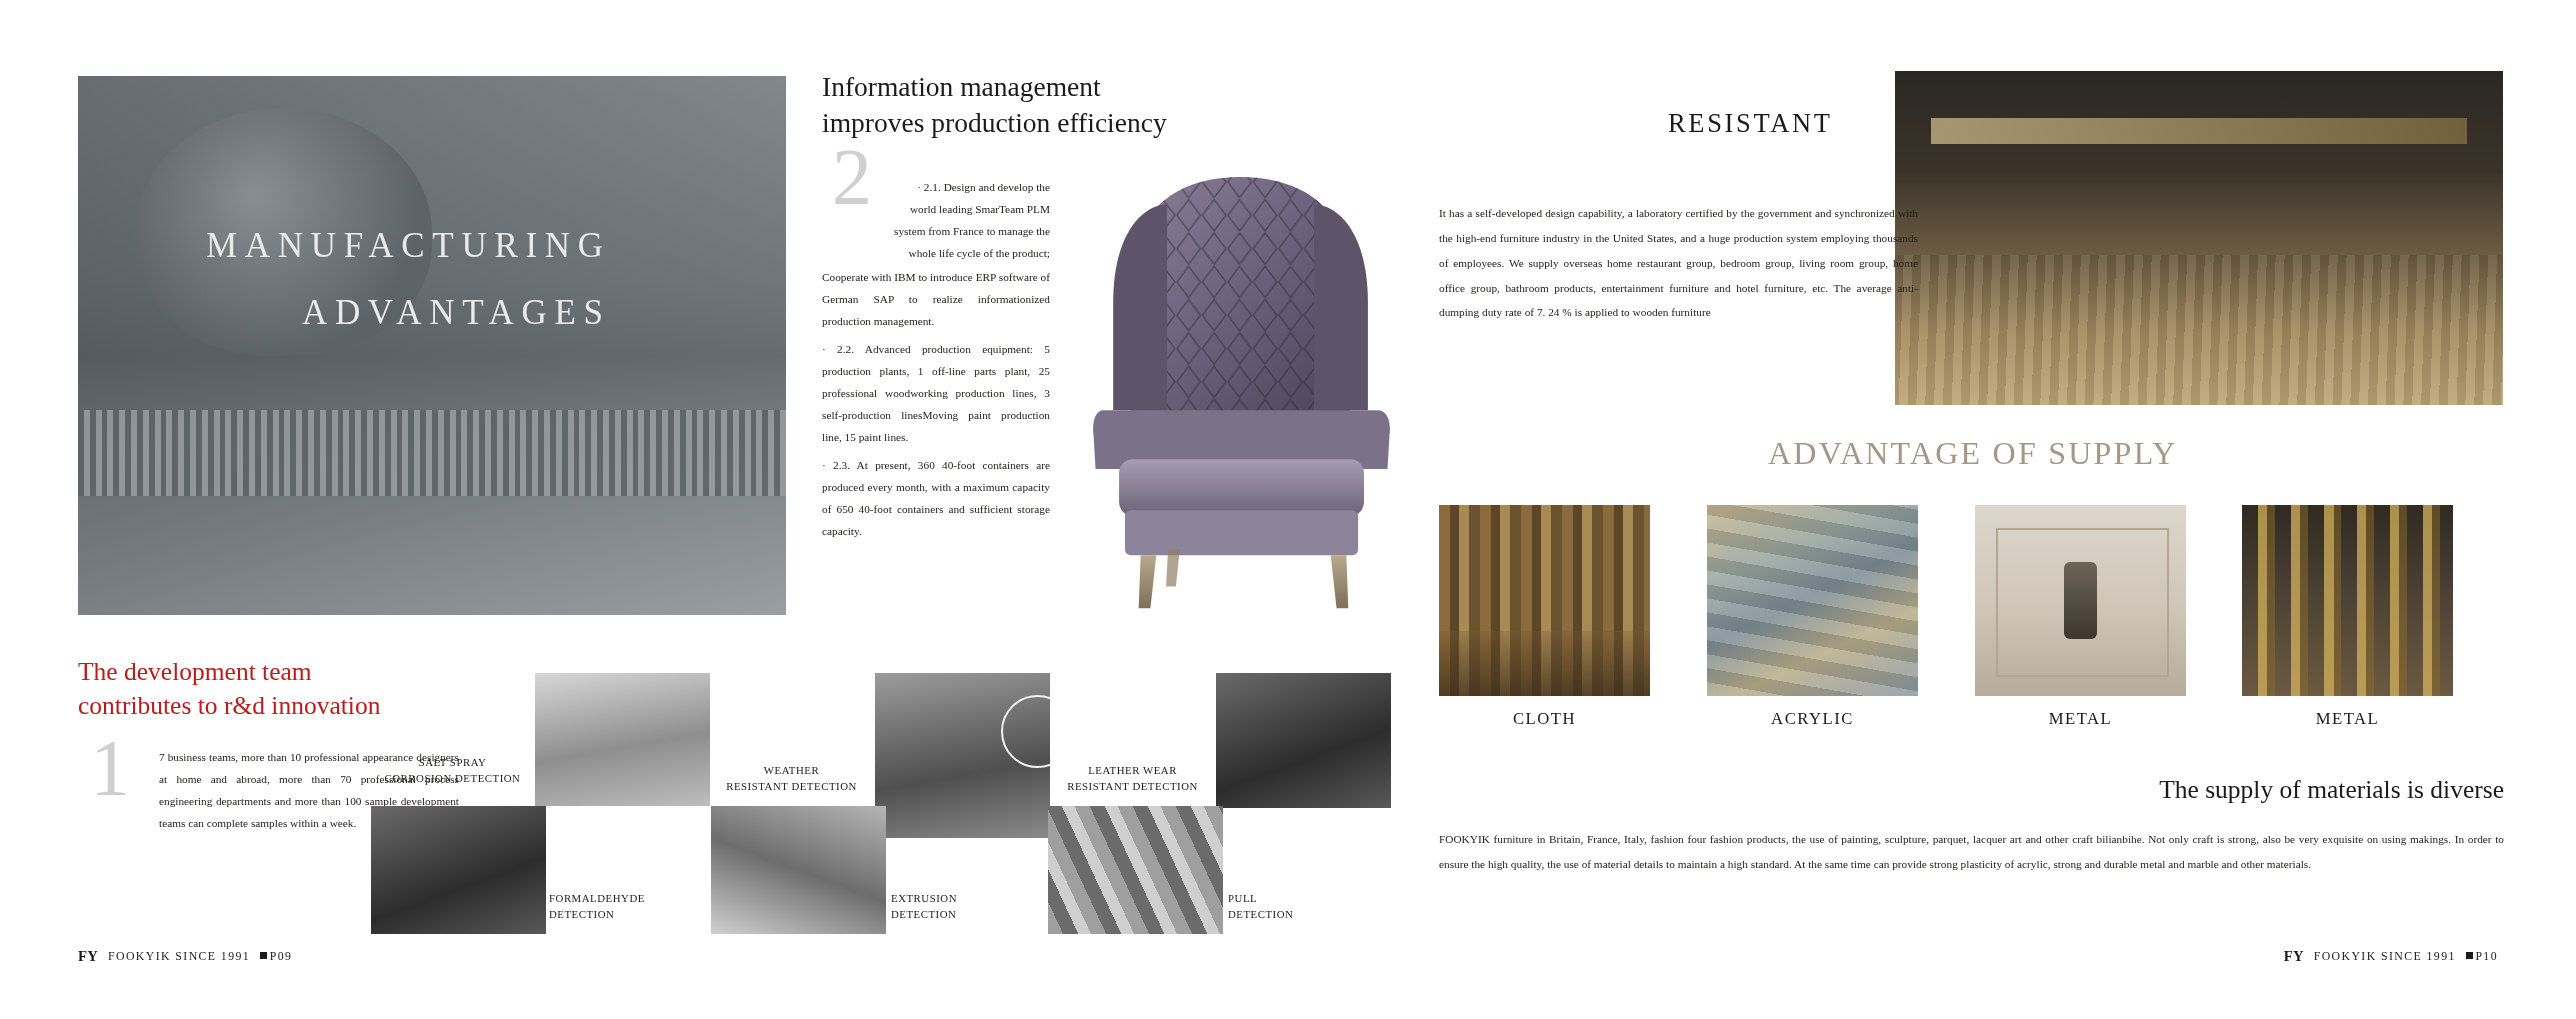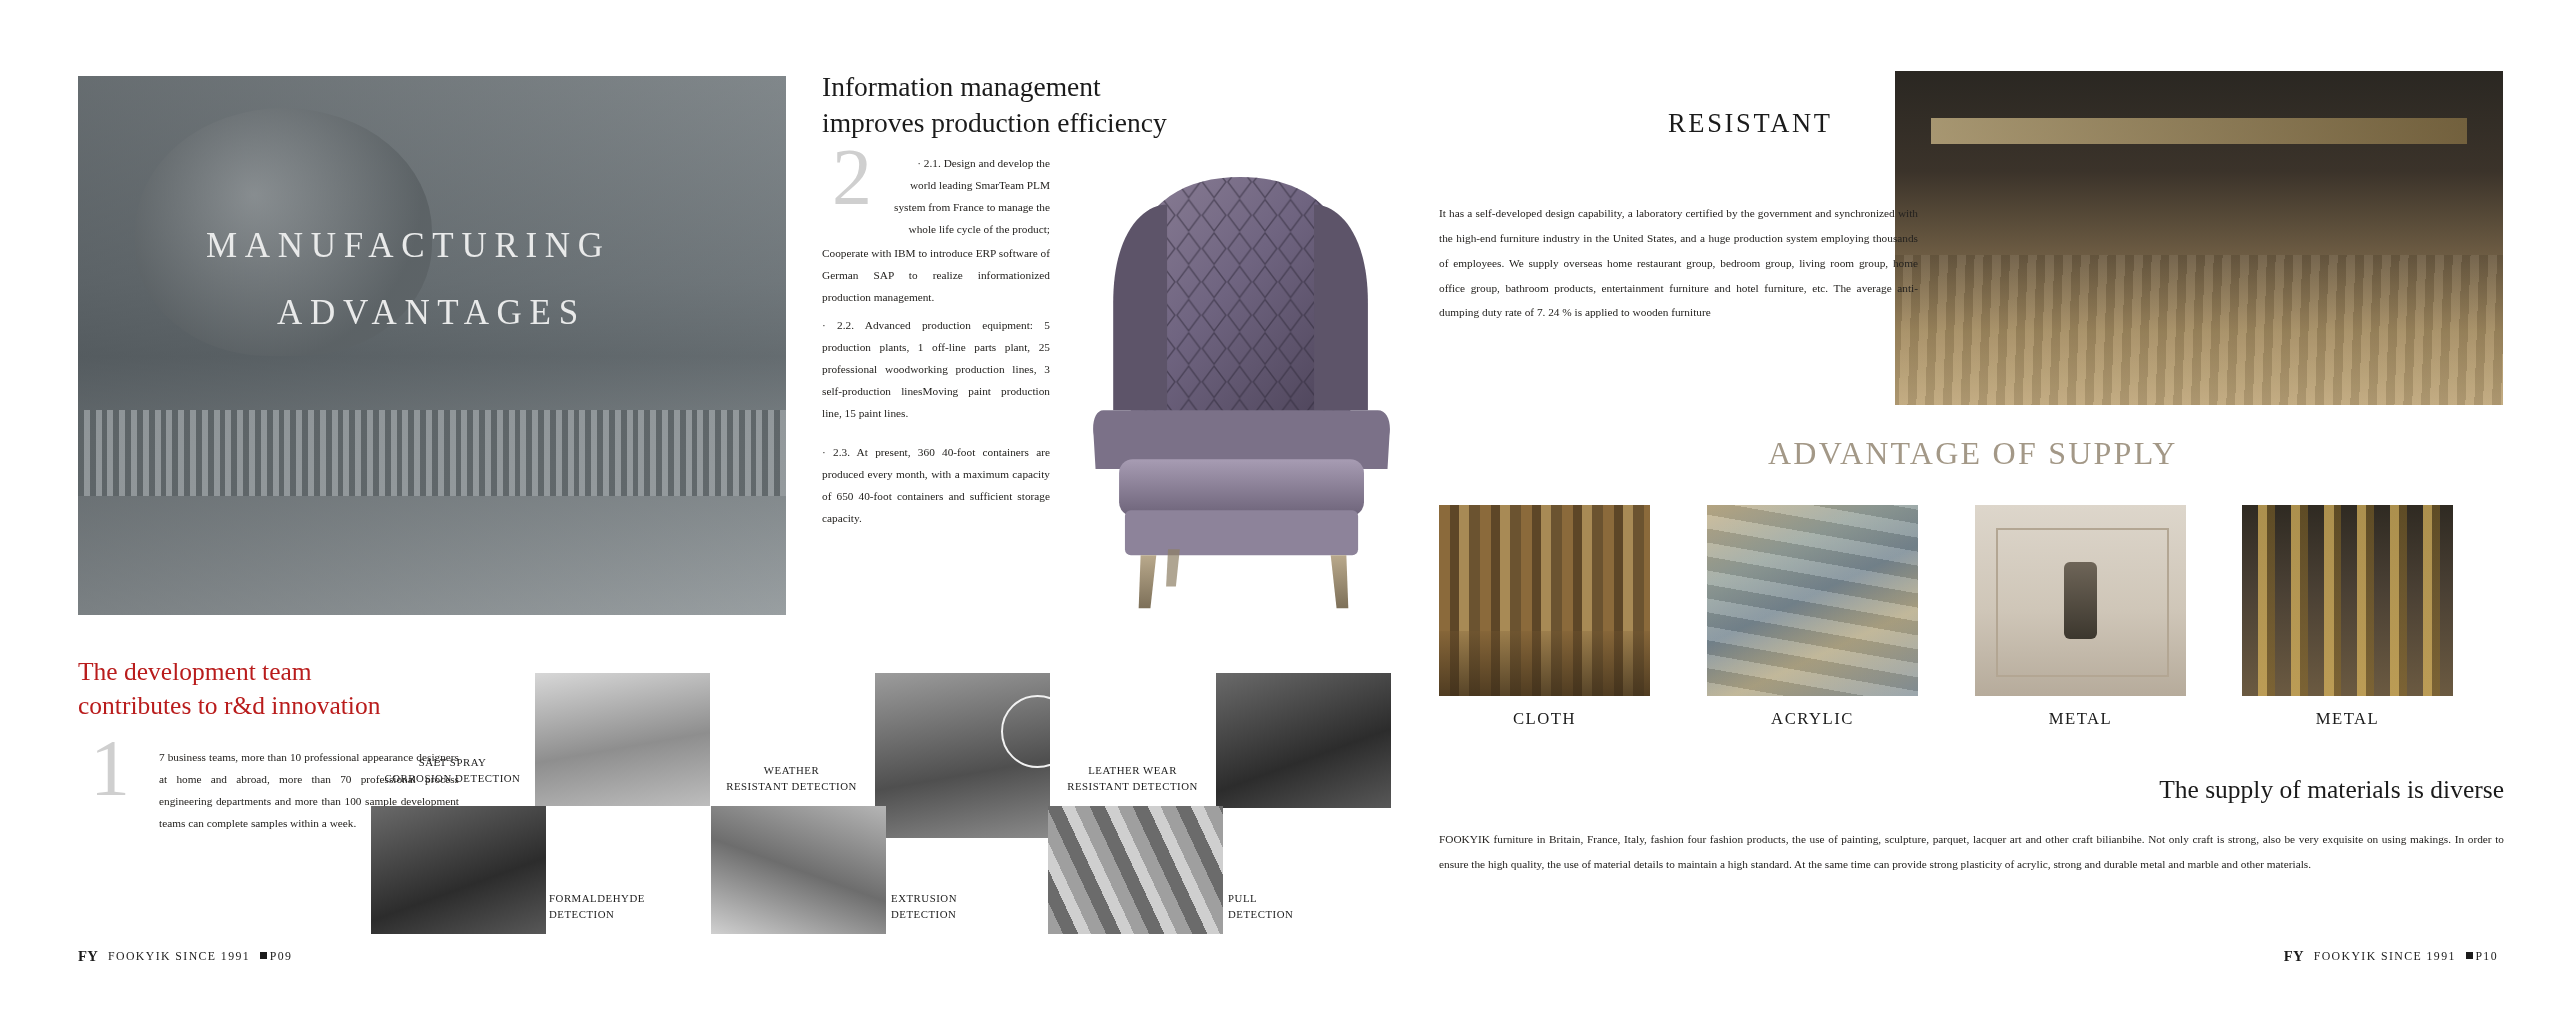--- a/index.html
+++ b/index.html
@@ -42,21 +42,21 @@
   #supply-head{position:absolute;left:1439px;top:775px;width:1065px;text-align:right;font-size:25.5px;color:#1b1b1b;}
   #supply-body{position:absolute;left:1439px;top:827px;width:1065px;}
 
   
   .footer{position:absolute;bottom:54px;font-size:11.8px;color:#1b1b1b;display:flex;align-items:center;gap:9.8px;letter-spacing:.12em;}
   .footer .fy{font-weight:bold;font-size:14.7px;letter-spacing:.02em;}
   .footer .sq{display:inline-block;width:6.9px;height:6.9px;background:#1b1b1b;margin-right:2.9px;position:relative;top:-1px;}
 
   
   .ph-machine{background:
-     linear-gradient(180deg,#9aa1a4 0%,#7d8589 38%,#6c7478 52%,#8b9295 70%,#aeb4b6 100%);}
+     linear-gradient(180deg,#9aa1a4 0%,#7d8589 38%,#6c7478 52%,#8b9295 70%,#aeb4b6 100%); text-align: right;}
   .ph-machine:before{content:"";position:absolute;left:8%;top:6%;width:42%;height:46%;border-radius:50% 50% 45% 45%;
      background:radial-gradient(circle at 40% 35%,#c9ced0,#6e7578 70%);}
   .ph-machine:after{content:"";position:absolute;left:0;top:62%;width:100%;height:16%;
      background:repeating-linear-gradient(90deg,#5c6366 0 5.9px,#979da0 5.9px 11.8px);opacity:.85;}
 
   .ph-wood{background:linear-gradient(180deg,#2a2722 0%,#3b332a 30%,#6d5c43 55%,#a58d62 78%,#c0a87c 100%);}
   .ph-wood:before{content:"";position:absolute;left:6%;top:14%;width:88%;height:8%;
      background:linear-gradient(90deg,#d8c391,#8d7647);opacity:.7;}
   .ph-wood:after{content:"";position:absolute;left:0;top:55%;width:100%;height:45%;
      background:repeating-linear-gradient(92deg,rgba(0,0,0,.10) 0 8.8px,rgba(255,255,255,.06) 8.8px 17.7px);}
@@ -102,24 +102,24 @@
   </div>
 
   <div id="info-head">
     <div>Information management</div>
     <div>improves production efficiency</div>
   </div>
 
   <div id="big2">2</div>
 
   <div id="info-body" class="body-txt">
-    <p class="indent-blk" style="width:161px;margin-left:67px;">· 2.1. Design and develop the world leading SmarTeam PLM system from France to manage the whole life cycle of the product;</p>
+    <p class="indent-blk" style="width:161px;margin-left:67px;margin-top:24px;">· 2.1. Design and develop the world leading SmarTeam PLM system from France to manage the whole life cycle of the product;</p>
     <p style="margin-top:0;">Cooperate with IBM to introduce ERP software of German SAP to realize informationized production management.</p>
     <p style="margin-top:5.9px;">· 2.2. Advanced production equipment: 5 production plants, 1 off-line parts plant, 25 professional woodworking production lines, 3 self-production linesMoving paint production line, 15 paint lines.</p>
-    <p style="margin-top:17px;">· 2.3. At present, 360 40-foot containers are produced every month, with a maximum capacity of 650 40-foot containers and sufficient storage capacity.</p>
+    <p style="margin-top:6px;">· 2.3. At present, 360 40-foot containers are produced every month, with a maximum capacity of 650 40-foot containers and sufficient storage capacity.</p>
   </div>
 
   <div class="img" id="chair">
     <svg class="chair-svg" width="338" height="466" viewBox="0 0 345 475">
       <defs>
         <linearGradient id="gv" x1="0" y1="0" x2="1" y2="1">
           <stop offset="0%" stop-color="#8a7e95"></stop>
             <stop offset="45%" stop-color="#6f6480"></stop>
             <stop offset="100%" stop-color="#4b4257"></stop>
         </linearGradient>

